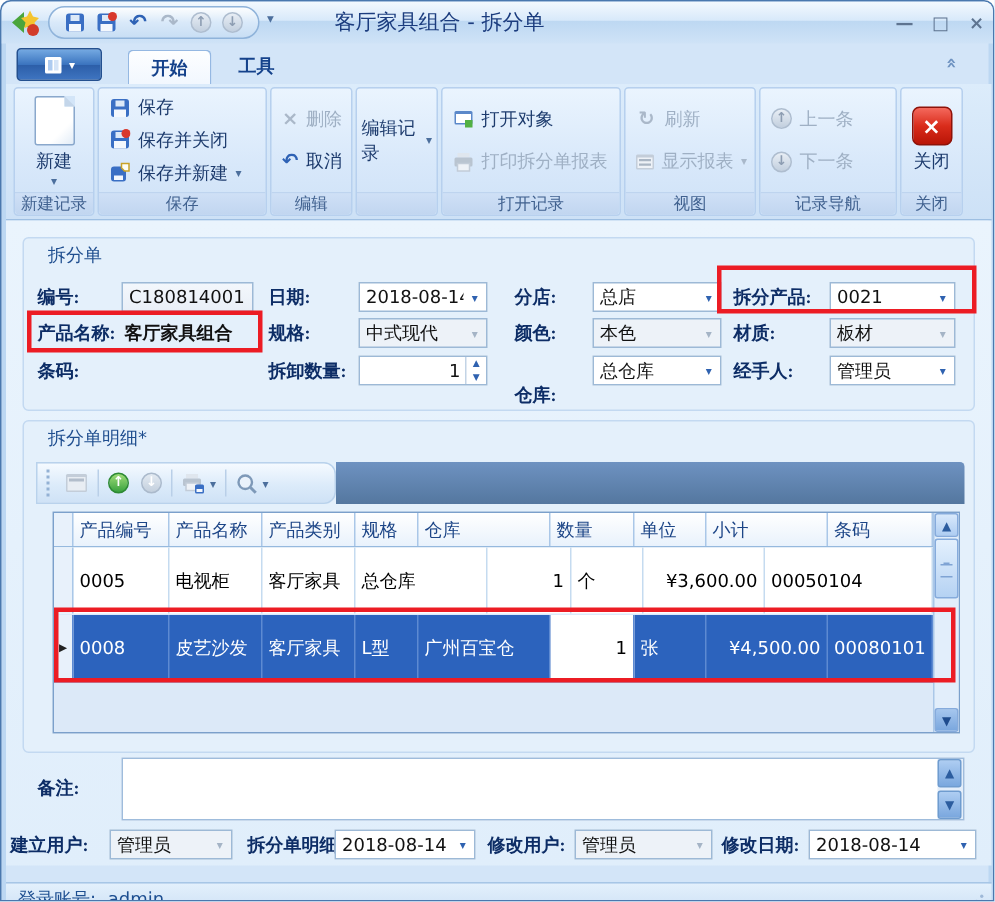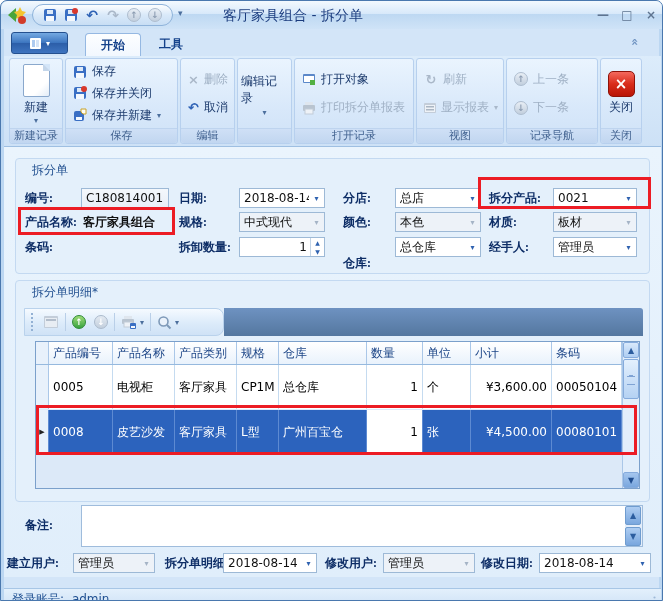--- a/index.html
+++ b/index.html
@@ -60,21 +60,21 @@
       border-left:7px solid #c4d6ea; border-top:7px solid #d3e5f8; }
   .redx { width:27px; height:26px; border-radius:5px; border:1px solid #8e1209;
       background:linear-gradient(#f4695d,#d92c1b 50%,#b91507); display:flex; align-items:center; justify-content:center; }
   .redx b { color:#fff; font-size:15px; line-height:1; }
   .sbtn { display:flex; align-items:center; gap:4px; height:20px; padding:0 3px; font-size:12px;
       color:#1d3b6d; white-space:nowrap; cursor:default; }
   .sbtn.disabled { color:#9fb0c4; }
   .sicon { width:16px; display:flex; justify-content:center; align-items:center; }
   .sdd { font-size:8px; color:#4c6f9d; margin-left:1px; }
   .sbtn.disabled .sdd { color:#a9b8ca; }
-  .vbtn { display:flex; flex-direction:column; align-items:center; justify-content:center; gap:3px;
+  .vbtn { display:flex; align-items:center; justify-content:center; gap:3px;
       height:100%; font-size:12px; color:#1d3b6d; cursor:default; }
 
   
   .main { position:absolute; left:3px; top:146px; width:657px; height:430px;
       background:linear-gradient(#eaf4fd,#e0eefb); }
   .gbox { position:absolute; background:#e4f0fb; border:1px solid #c3d9f1; border-radius:4px; }
   .gbox-title { position:absolute; left:16px; top:3px; font-size:12px; color:#1f4e8f; }
   .flabel { position:absolute; height:20px; line-height:20px; font-size:12px; font-weight:bold; color:#0d2d66; white-space:nowrap;font-family:Liberation Serif, serif; }
   .tbox { position:absolute; height:20px; border:1px solid #9db9d6; background:linear-gradient(#f3f7fc,#e9eff7);
       font-size:12px; color:#111; line-height:18px; padding:0 4px; }
@@ -464,21 +464,20 @@
         <div class="gh c5">数量</div>
         <div class="gh c6">单位</div>
         <div class="gh c7">小计</div>
         <div class="gh c8">条码</div>
       </div>
       <div class="grow gbodyrow">
         <div class="gc ci"></div>
         <div class="gc c0">0005</div>
         <div class="gc c1">电视柜</div>
         <div class="gc c2">客厅家具</div>
-        <div class="gc c3">CP1M</div>
         <div class="gc c4">总仓库</div>
         <div class="gc c5 num">1</div>
         <div class="gc c6">个</div>
         <div class="gc c7 num">¥3,600.00</div>
         <div class="gc c8">00050104</div>
       </div>
       <div class="grow gbodyrow selected">
         <div class="gc ci"><span>▶</span></div>
         <div class="gc c0">0008</div>
         <div class="gc c1">皮艺沙发</div>

